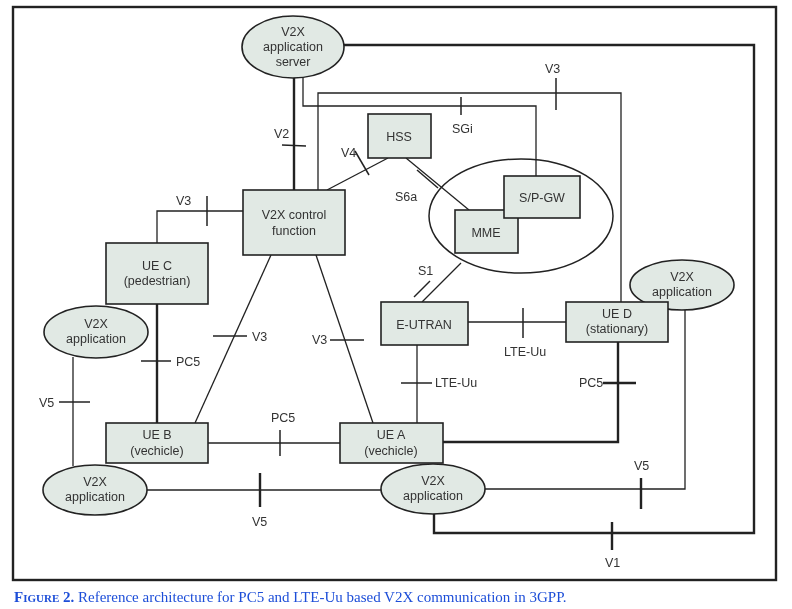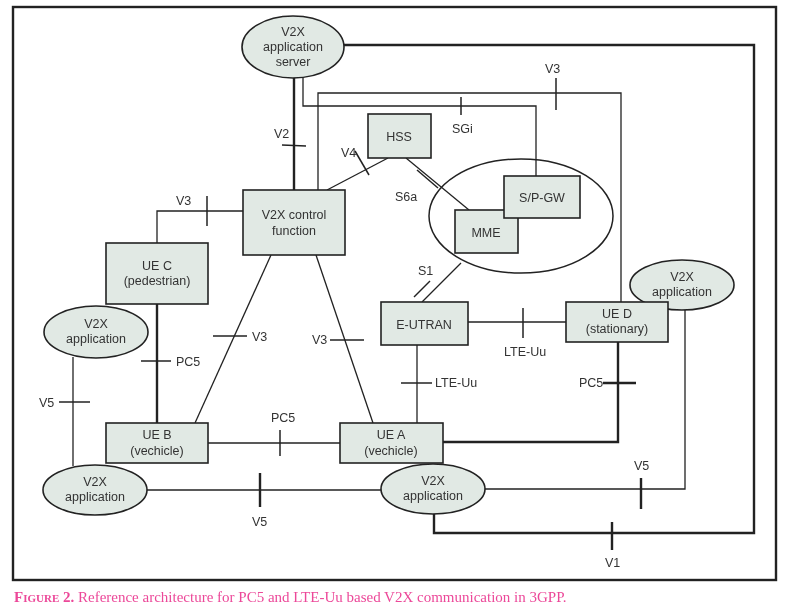--- a/index.html
+++ b/index.html
@@ -4,21 +4,21 @@
 <style>
   html, body { margin:0; padding:0; background:#ffffff; }
   body { width:792px; height:609px; position:relative; overflow:hidden; }
   #diagram { position:absolute; left:0; top:0; width:792px; height:585px; }
   #diagram text { font-family:"Liberation Sans Narrow","Liberation Sans", sans-serif; font-size:12.5px; fill:#333; }
   .node-fill { fill:#e1e9e4; stroke:#222; stroke-width:1.6; }
   .ln { stroke:#222; stroke-width:1.3; fill:none; }
   .ln-thick { stroke:#222; stroke-width:2.4; fill:none; }
   .tick { stroke:#222; stroke-width:1.5; }
   .tick-thick { stroke:#222; stroke-width:2.4; }
-  #caption { position:absolute; left:14px; top:589px; font-family:"Liberation Serif", serif; font-size:15px; color:#ec4899; white-space:nowrap; }
+  #caption { position:absolute; left:14px; top:589px; font-family:"Liberation Serif", serif; font-size:15px; color:#1d4ed8; white-space:nowrap; }
   #caption .fig { font-variant:small-caps; font-weight:bold; }
 </style>
 </head>
 <body>
 
 <svg id="diagram" xmlns="http://www.w3.org/2000/svg" viewBox="0 0 792 585">
 
   <rect x="13" y="7" width="763" height="573" fill="none" stroke="#222" stroke-width="2.4"></rect>
 
   <g>

